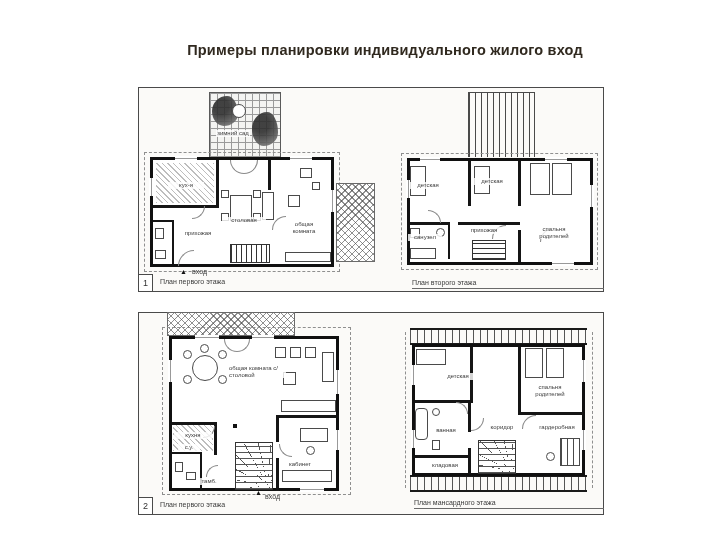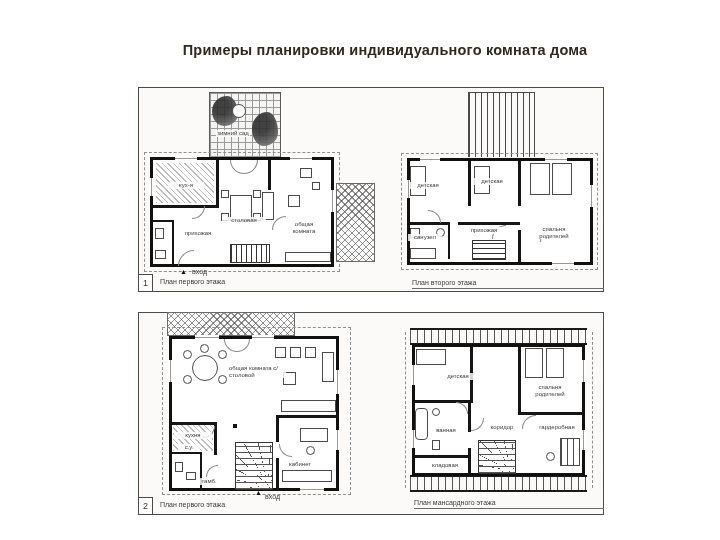--- a/index.html
+++ b/index.html
@@ -45,21 +45,21 @@
   .arc.bl{border-right:0;border-top:0;border-bottom-left-radius:100%}
   .arc.br{border-left:0;border-top:0;border-bottom-right-radius:100%}
   .arrow{font-size:7px;color:#111;line-height:1}
   .dot{background:#111}
 </style>
 </head>
 <body>
 
 <div class="stage">
 
-  <div class="s title" style="left:150px;top:42px;width:470px">Примеры планировки индивидуального комната дома</div>
+  <div class="s title" style="left:150px;top:42px;width:470px">Примеры планировки индивидуального жилого вход</div>
 
   <div class="s panel" style="left:138px;top:87px;width:466px;height:205px"></div>
 
   <div class="s grid" style="left:209px;top:92px;width:72px;height:66px"></div>
   <div class="s plant" style="left:212px;top:96px;width:26px;height:30px"></div>
   <div class="s plant" style="left:252px;top:112px;width:26px;height:34px"></div>
   <div class="s furn circle" style="left:232px;top:104px;width:14px;height:14px"></div>
   <div class="s lbl" style="left:216px;top:130px;width:34px">зимний сад</div>
 
   <div class="s dash" style="left:144px;top:152px;width:196px;height:120px"></div>

